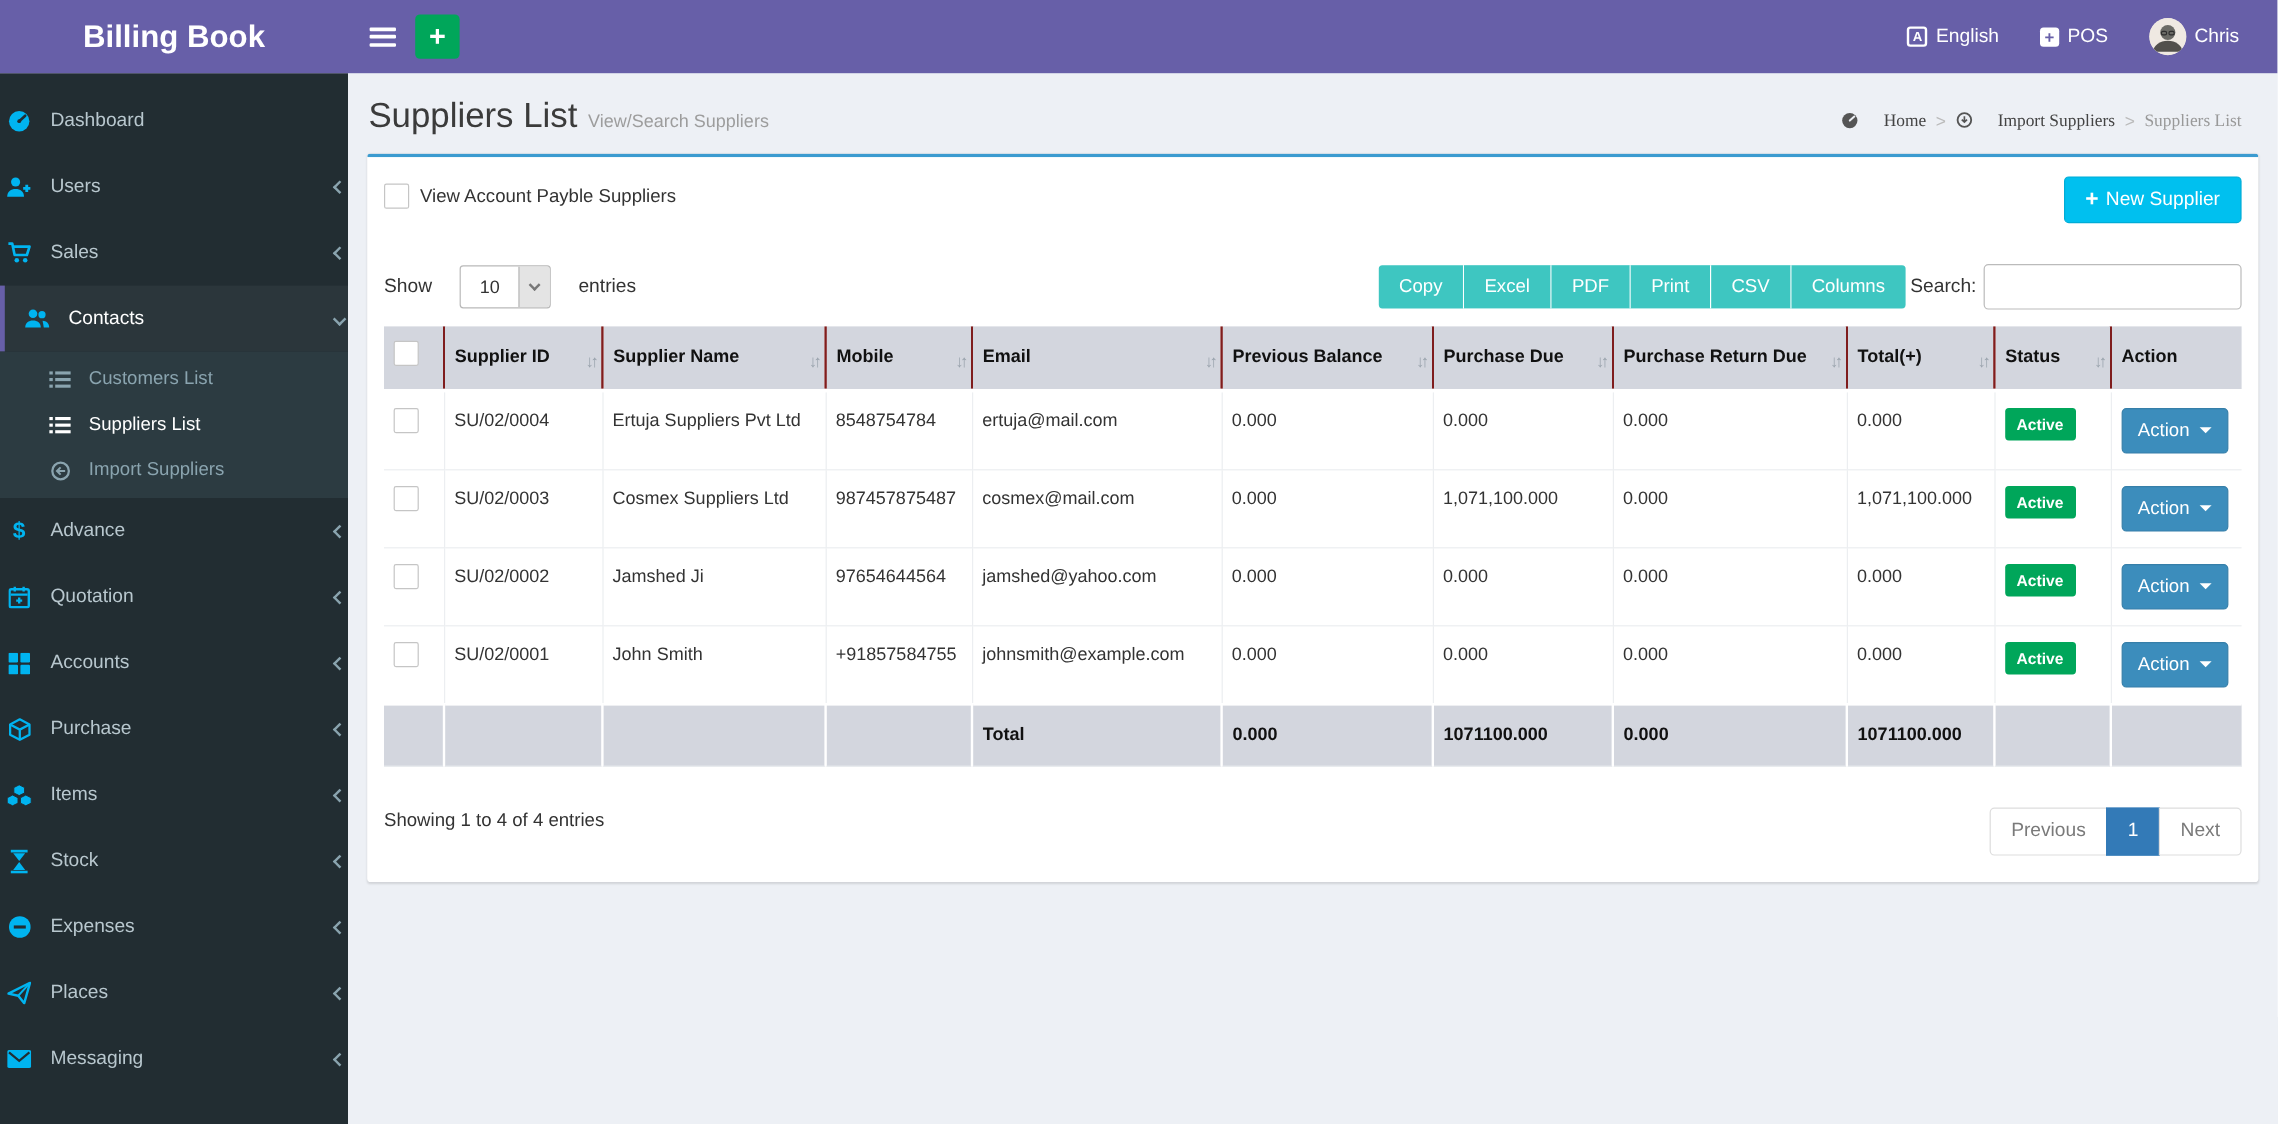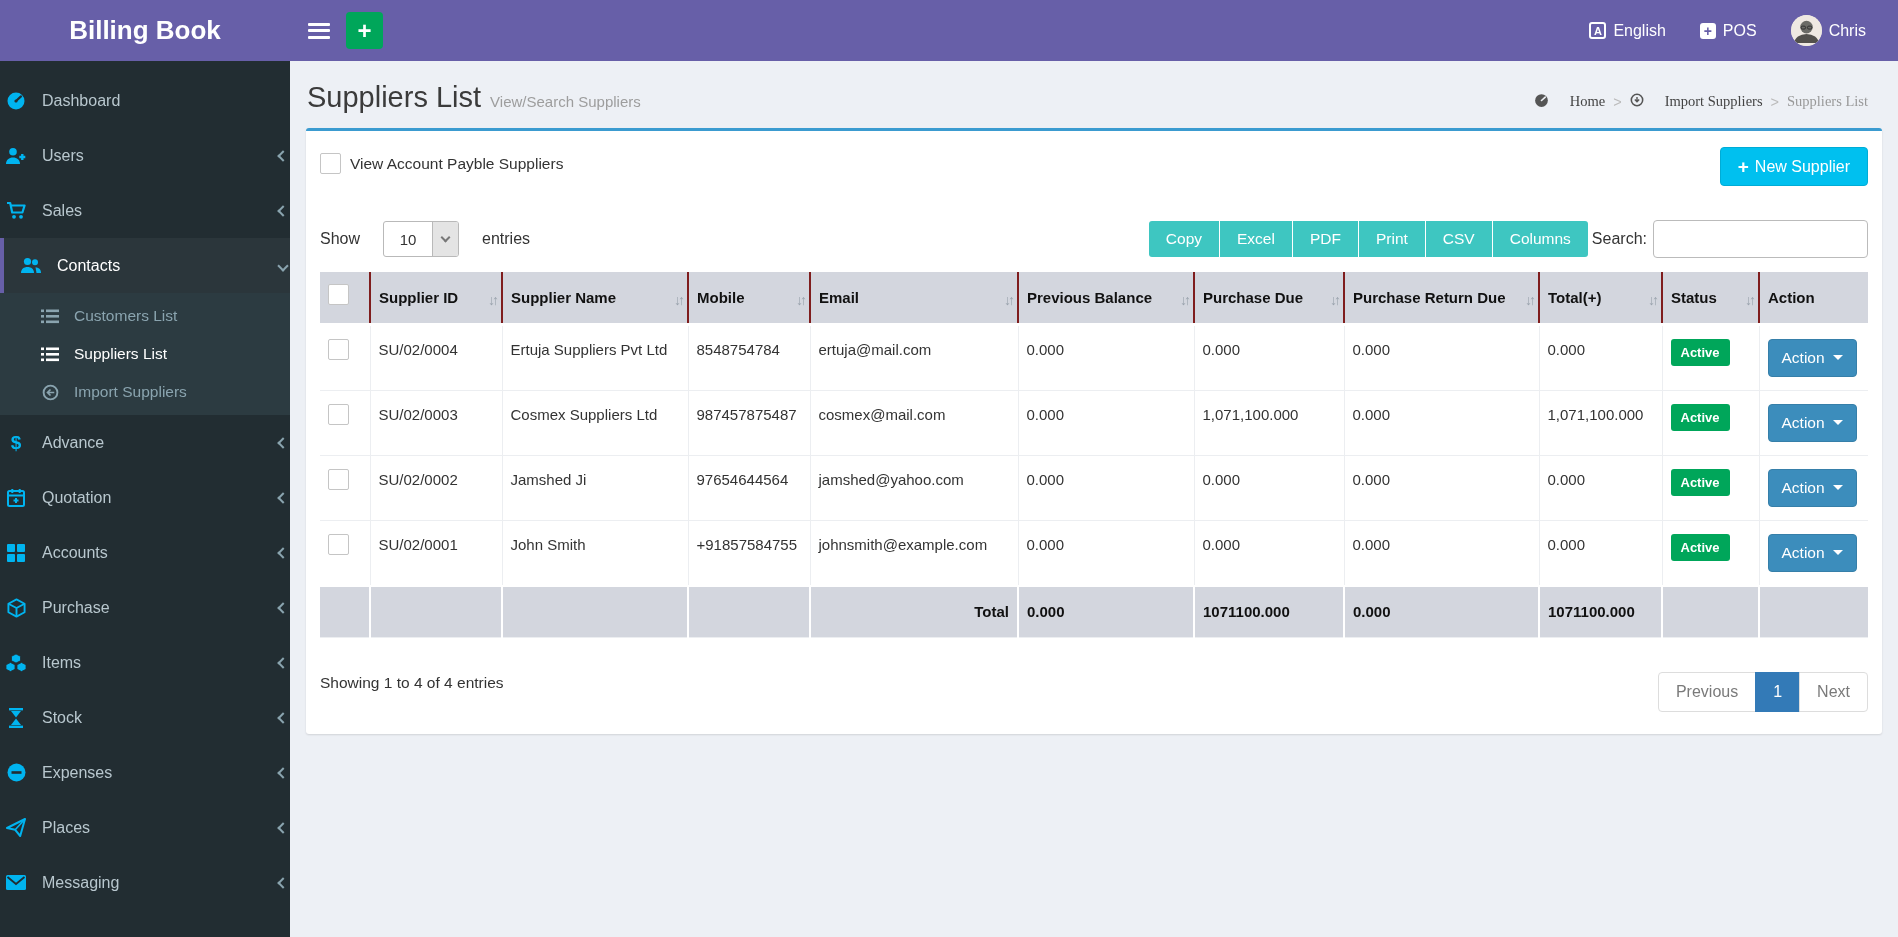--- a/index.html
+++ b/index.html
@@ -68,21 +68,21 @@
   .search-input { width:215px; height:38px; border:1px solid #bbb; border-radius:4px; padding:0 10px; font-size:15px; font-family:inherit; }
   
   table { width:100%; border-collapse:collapse; table-layout:fixed; margin-top:2px; }
   th { background:#d3d6de; text-align:left; font-size:15px; color:#111; font-weight:bold; padding:12px 8px; border-right:2px solid #7f1d1d; border-bottom:3px solid #fff; position:relative; vertical-align:middle; line-height:1.45; }
   th:last-child { border-right:none; }
   .sort { position:absolute; right:5px; bottom:12px; font-size:14px; color:#9aa3ad; letter-spacing:-3px; }
   td { padding:13px 8px; font-size:15px; color:#333; vertical-align:top; border-right:1px solid #eceef1; border-bottom:1px solid #eceef1; line-height:1.5; }
   td:last-child { border-right:none; }
   tfoot td { background:#d3d6de; font-weight:bold; color:#111; border-right:2px solid #fff; border-top:2px solid #fff; padding:14px 8px; }
   tfoot td:last-child { border-right:none; }
-  .t-label { text-align:right; }
+  .t-label { text-align:left; }
   .badge-active { display:inline-block; background:#00a65a; color:#fff; font-size:13px; font-weight:bold; padding:4px 10px; border-radius:3px; }
   .btn-action { background:#3c8dbc; border:1px solid #367fa9; color:#fff; font-size:15.5px; padding:9px 13px; border-radius:4px; display:inline-flex; align-items:center; gap:8px; cursor:pointer; }
   .caret { width:0; height:0; border-left:5px solid transparent; border-right:5px solid transparent; border-top:5px solid #fff; }
   
   .table-footer { display:flex; align-items:center; justify-content:space-between; margin-top:16px; }
   .info-text { font-size:15.5px; color:#333; }
   .pagination { display:flex; list-style:none; margin-top:18px; }
   .page-btn { border:1px solid #ddd; background:#fff; color:#7a7a7a; font-size:16px; padding:10px 17px; cursor:pointer; margin-left:-1px; }
   .page-btn.first { border-radius:4px 0 0 4px; }
   .page-btn.last { border-radius:0 4px 4px 0; }

